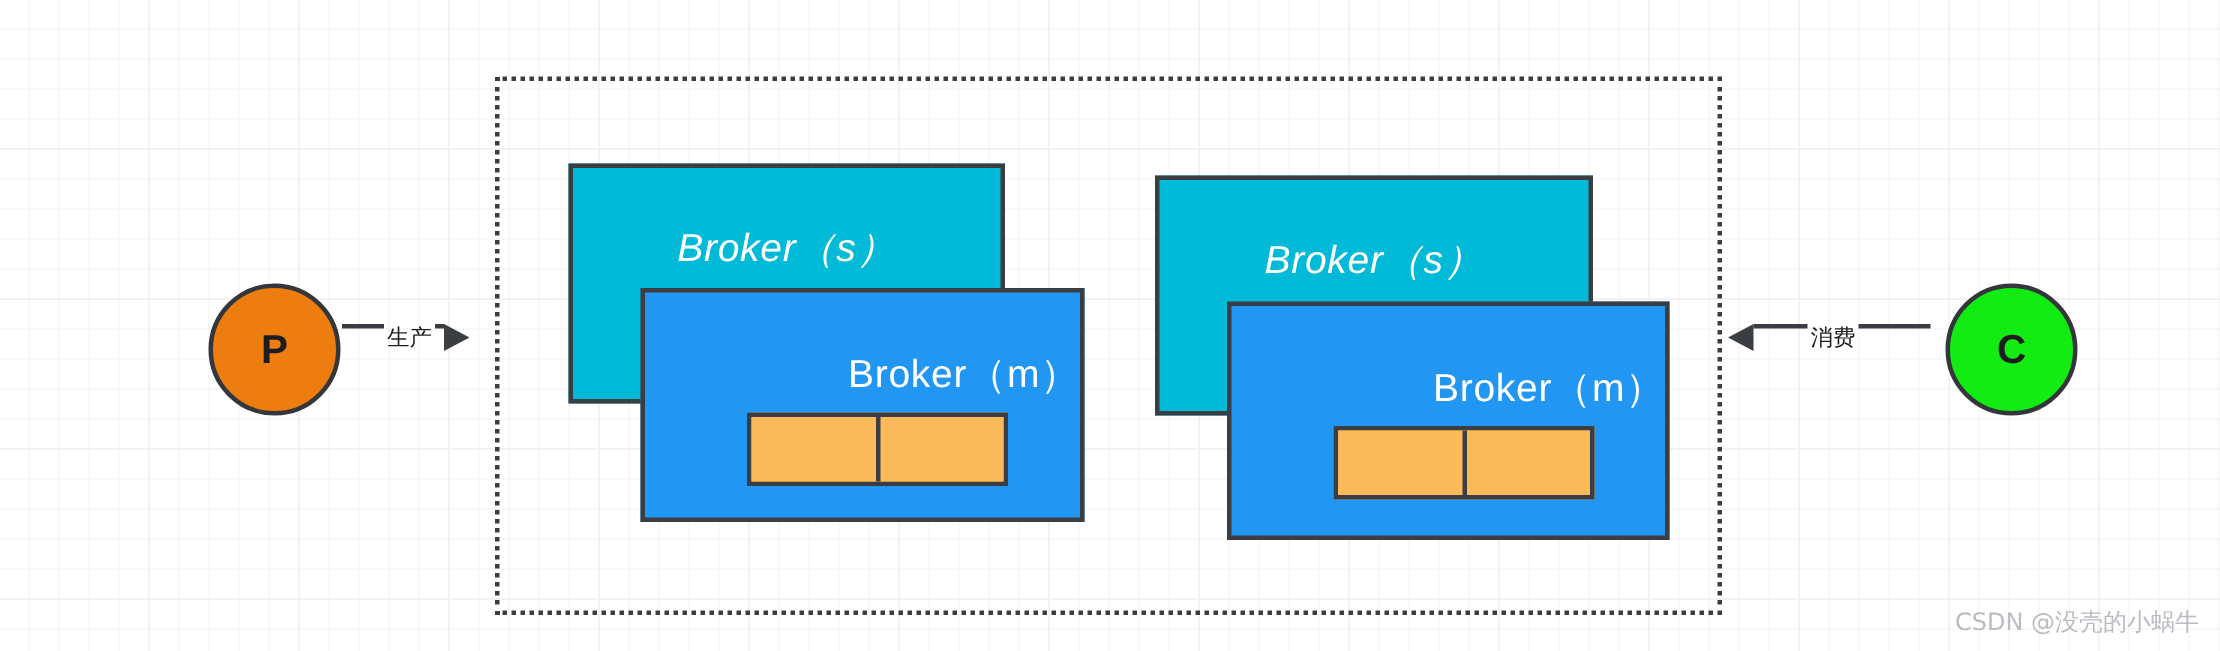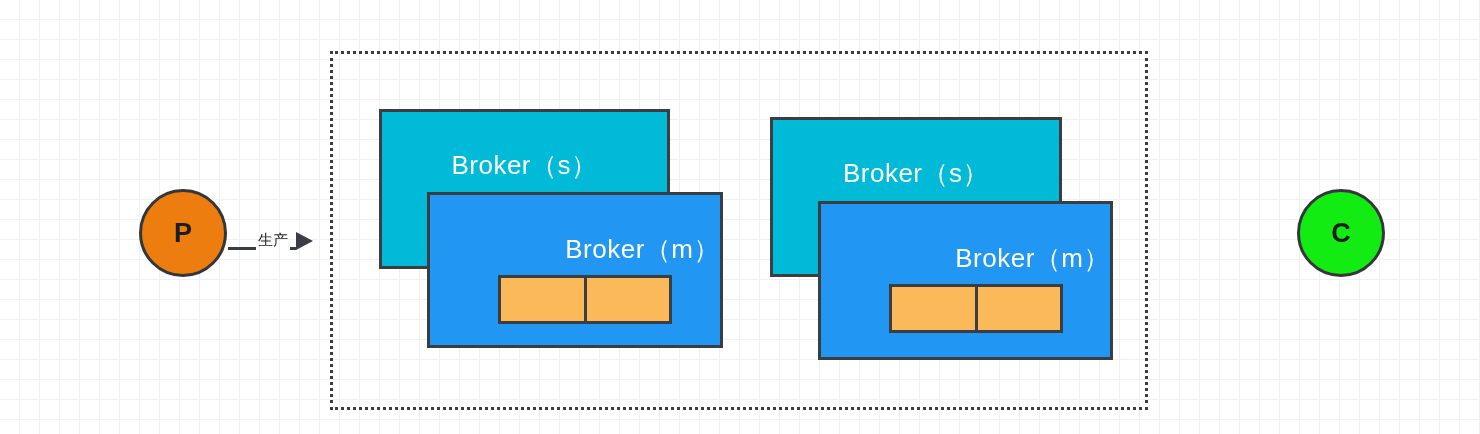--- a/index.html
+++ b/index.html
@@ -56,21 +56,21 @@
     position: absolute;
     left: 0;
     right: 0;
     text-align: center;
     font-size: 26px;
     font-weight: 400;
     color: #ffffff;
     white-space: nowrap;
     letter-spacing: 0.5px;
   }
-  .slave-label { top: 36px; }
+  .slave-label { top: 36px; font-style: italic; }
   .master-label { top: 37px; text-align: right; }
 
   
   .partitions {
     position: absolute;
     display: flex;
     border: 3px solid #3a3d42;
     box-sizing: border-box;
     background: #fbb95a;
   }
@@ -97,21 +97,21 @@
     color: #1d1d20;
   }
   .producer-circle { background: #ed7d0e; }
   .consumer-circle { background: #12ec12; }
 
   
   .connector {
     position: absolute;
     height: 34px;
     display: flex;
-    align-items: flex-end;
+    align-items: flex-start;
   }
   .conn-line {
     height: 3px;
     background: #3a3d42;
   }
   .conn-label {
     font-size: 15px;
     color: #1d1d20;
     padding: 0 2px;
     white-space: nowrap;
@@ -182,19 +182,26 @@
 
     <div class="broker-master" style="left:818px; top:201px; width:295px; height:159px;">
       <div class="broker-label master-label">Broker（m）</div>
       <div class="partitions" style="left:68px; top:80px; width:174px; height:49px;">
         <div class="partition-cell"></div>
         <div class="partition-cell"></div>
       </div>
     </div>
   </div>
 
+  <div class="connector" style="left:1152px; top:216px; width:146px;">
+    <div class="arrow-left"></div>
+    <div class="conn-line" style="width:36px;"></div>
+    <div class="conn-label">消费</div>
+    <div class="conn-line" style="width:48px;"></div>
+  </div>
 
   <div class="node-circle consumer-circle" style="left:1297px; top:189px; width:88px; height:88px;">
     <span>C</span>
   </div>
 
+  <div class="watermark">CSDN @没壳的小蜗牛</div>
 
 </div>
 
 </body></html>

